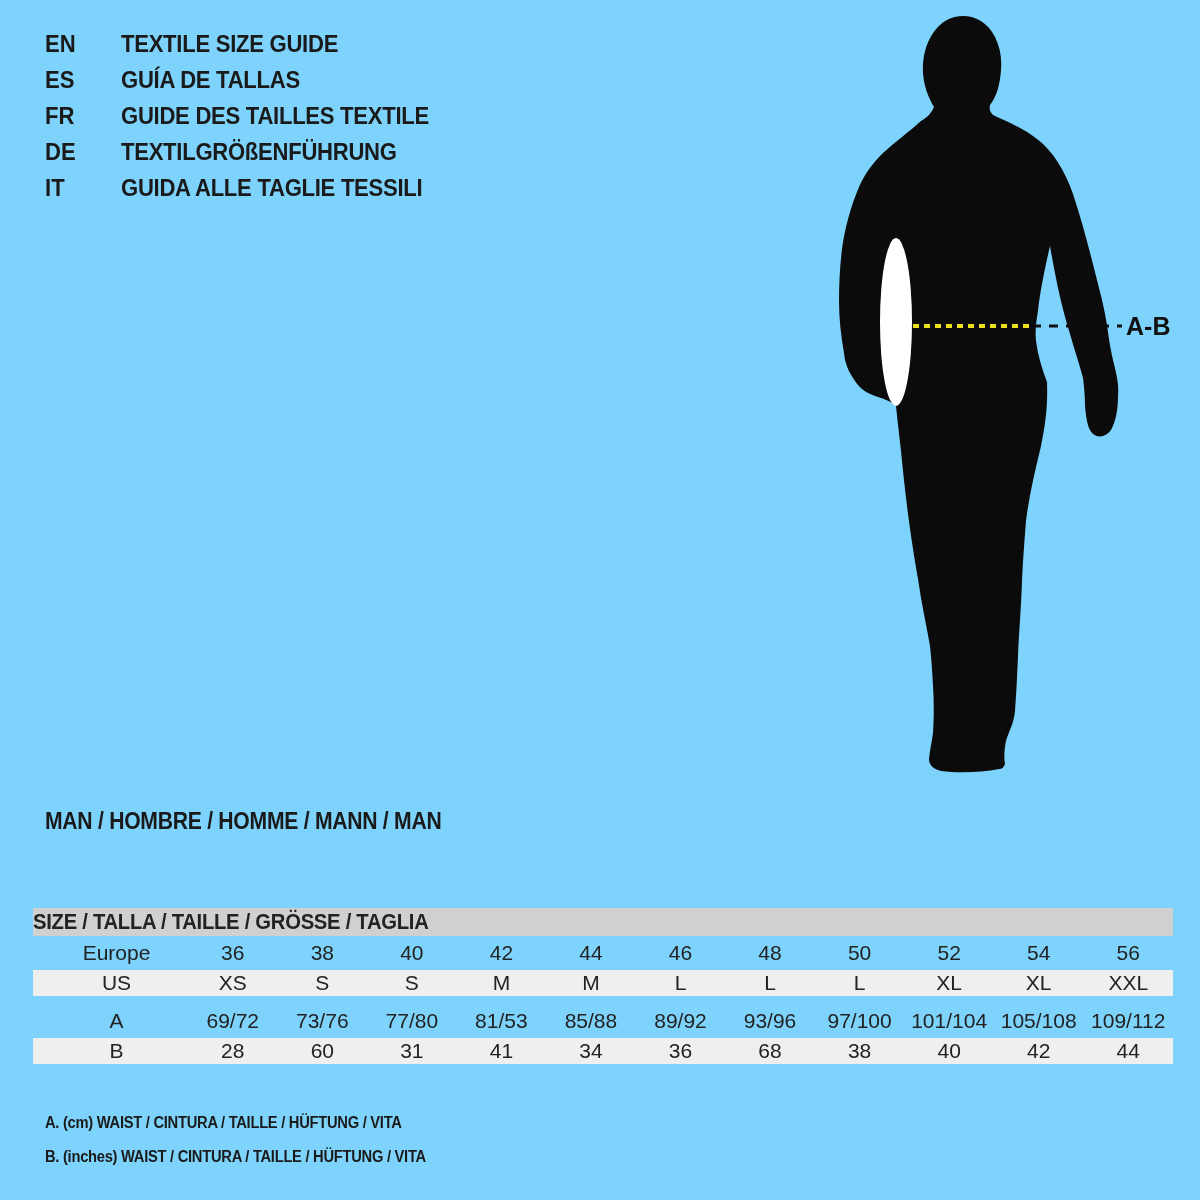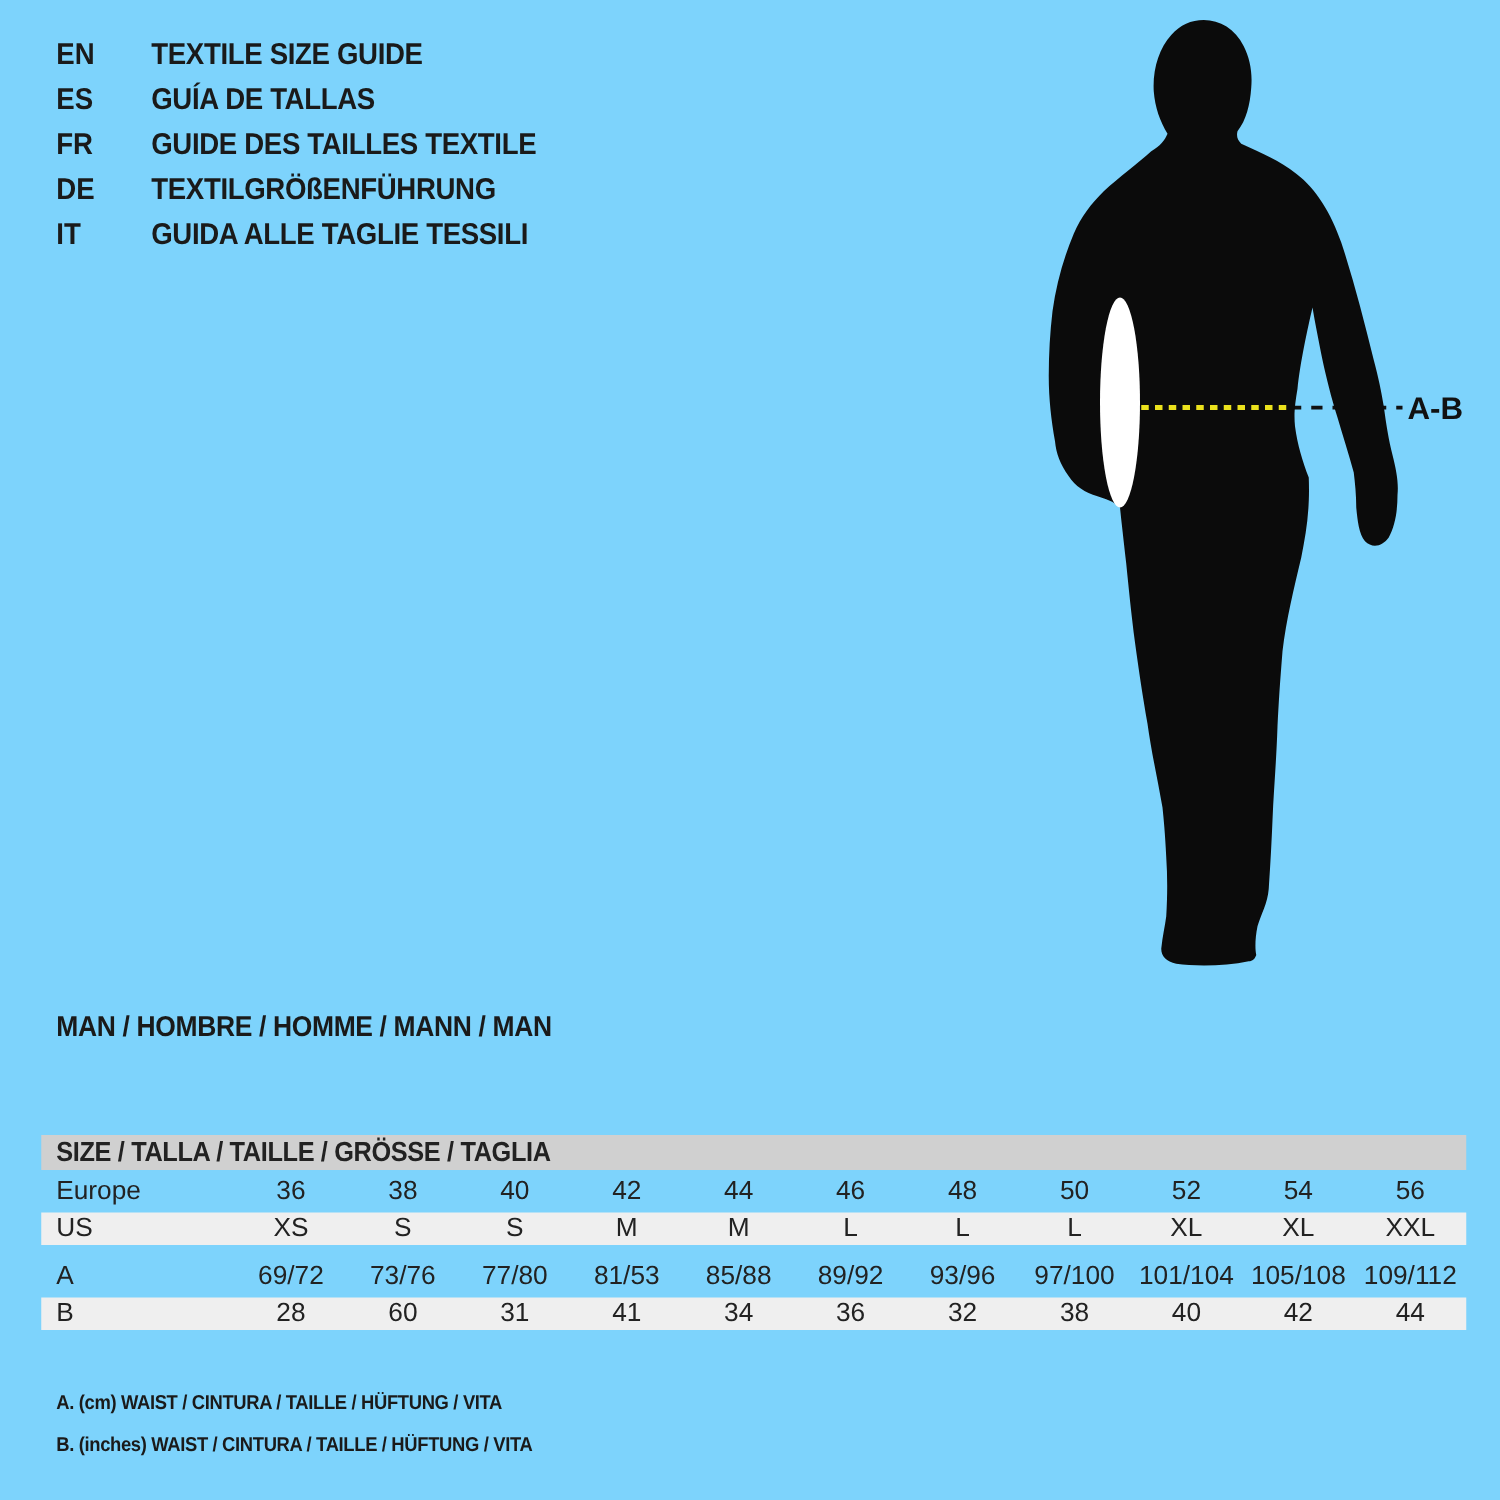--- a/index.html
+++ b/index.html
@@ -25,26 +25,26 @@
 
   
   #figure-wrap{position:absolute;left:820px;top:0;width:380px;height:800px;}
   #figure-wrap svg{display:block;width:380px;height:800px;}
   .svg-ab{font-family:"Liberation Sans","DejaVu Sans",sans-serif;font-weight:bold;font-size:25px;fill:#111;}
 
   
   #size-table{position:absolute;left:33px;top:908px;width:1140px;}
   #table-header{
     height:28px;line-height:28px;background:var(--header-bg,#d0d0d0);
-    font-weight:bold;font-size:22px;padding-left:12px;color:#222;
+    font-weight:bold;font-size:22px;color:#222;
     white-space:nowrap;
   }
   .t-row{display:grid;grid-template-columns:155px repeat(11,1fr);height:34px;font-size:21px;color:#222;}
   .t-row .cell{line-height:34px;text-align:center;overflow:visible;white-space:nowrap;}
-  .t-row .label-cell{text-align:left;padding-left:12px;}
+  .t-row .label-cell{text-align:center;padding-left:12px;}
   .t-row.stripe{
     background-image:linear-gradient(var(--stripe-bg,#efefef),var(--stripe-bg,#efefef));
     background-size:100% 26px;background-repeat:no-repeat;background-position:0 0;
   }
   .t-row.stripe .cell{line-height:26px;}
 
   
   #notes{position:absolute;left:45px;top:1106px;}
   .note-line{height:34px;line-height:34px;font-weight:bold;font-size:16px;white-space:nowrap;}
 </style>
@@ -141,21 +141,21 @@
           <div class="cell val-cell">109/112</div>
         </div>
         <div class="t-row stripe">
           <div class="cell label-cell">B</div>
           <div class="cell val-cell">28</div>
           <div class="cell val-cell">60</div>
           <div class="cell val-cell">31</div>
           <div class="cell val-cell">41</div>
           <div class="cell val-cell">34</div>
           <div class="cell val-cell">36</div>
-          <div class="cell val-cell">32</div>
+          <div class="cell val-cell">68</div>
           <div class="cell val-cell">38</div>
           <div class="cell val-cell">40</div>
           <div class="cell val-cell">42</div>
           <div class="cell val-cell">44</div>
         </div>
       </div>
   </div>
 
   <div id="notes">
     <div class="note-line">

